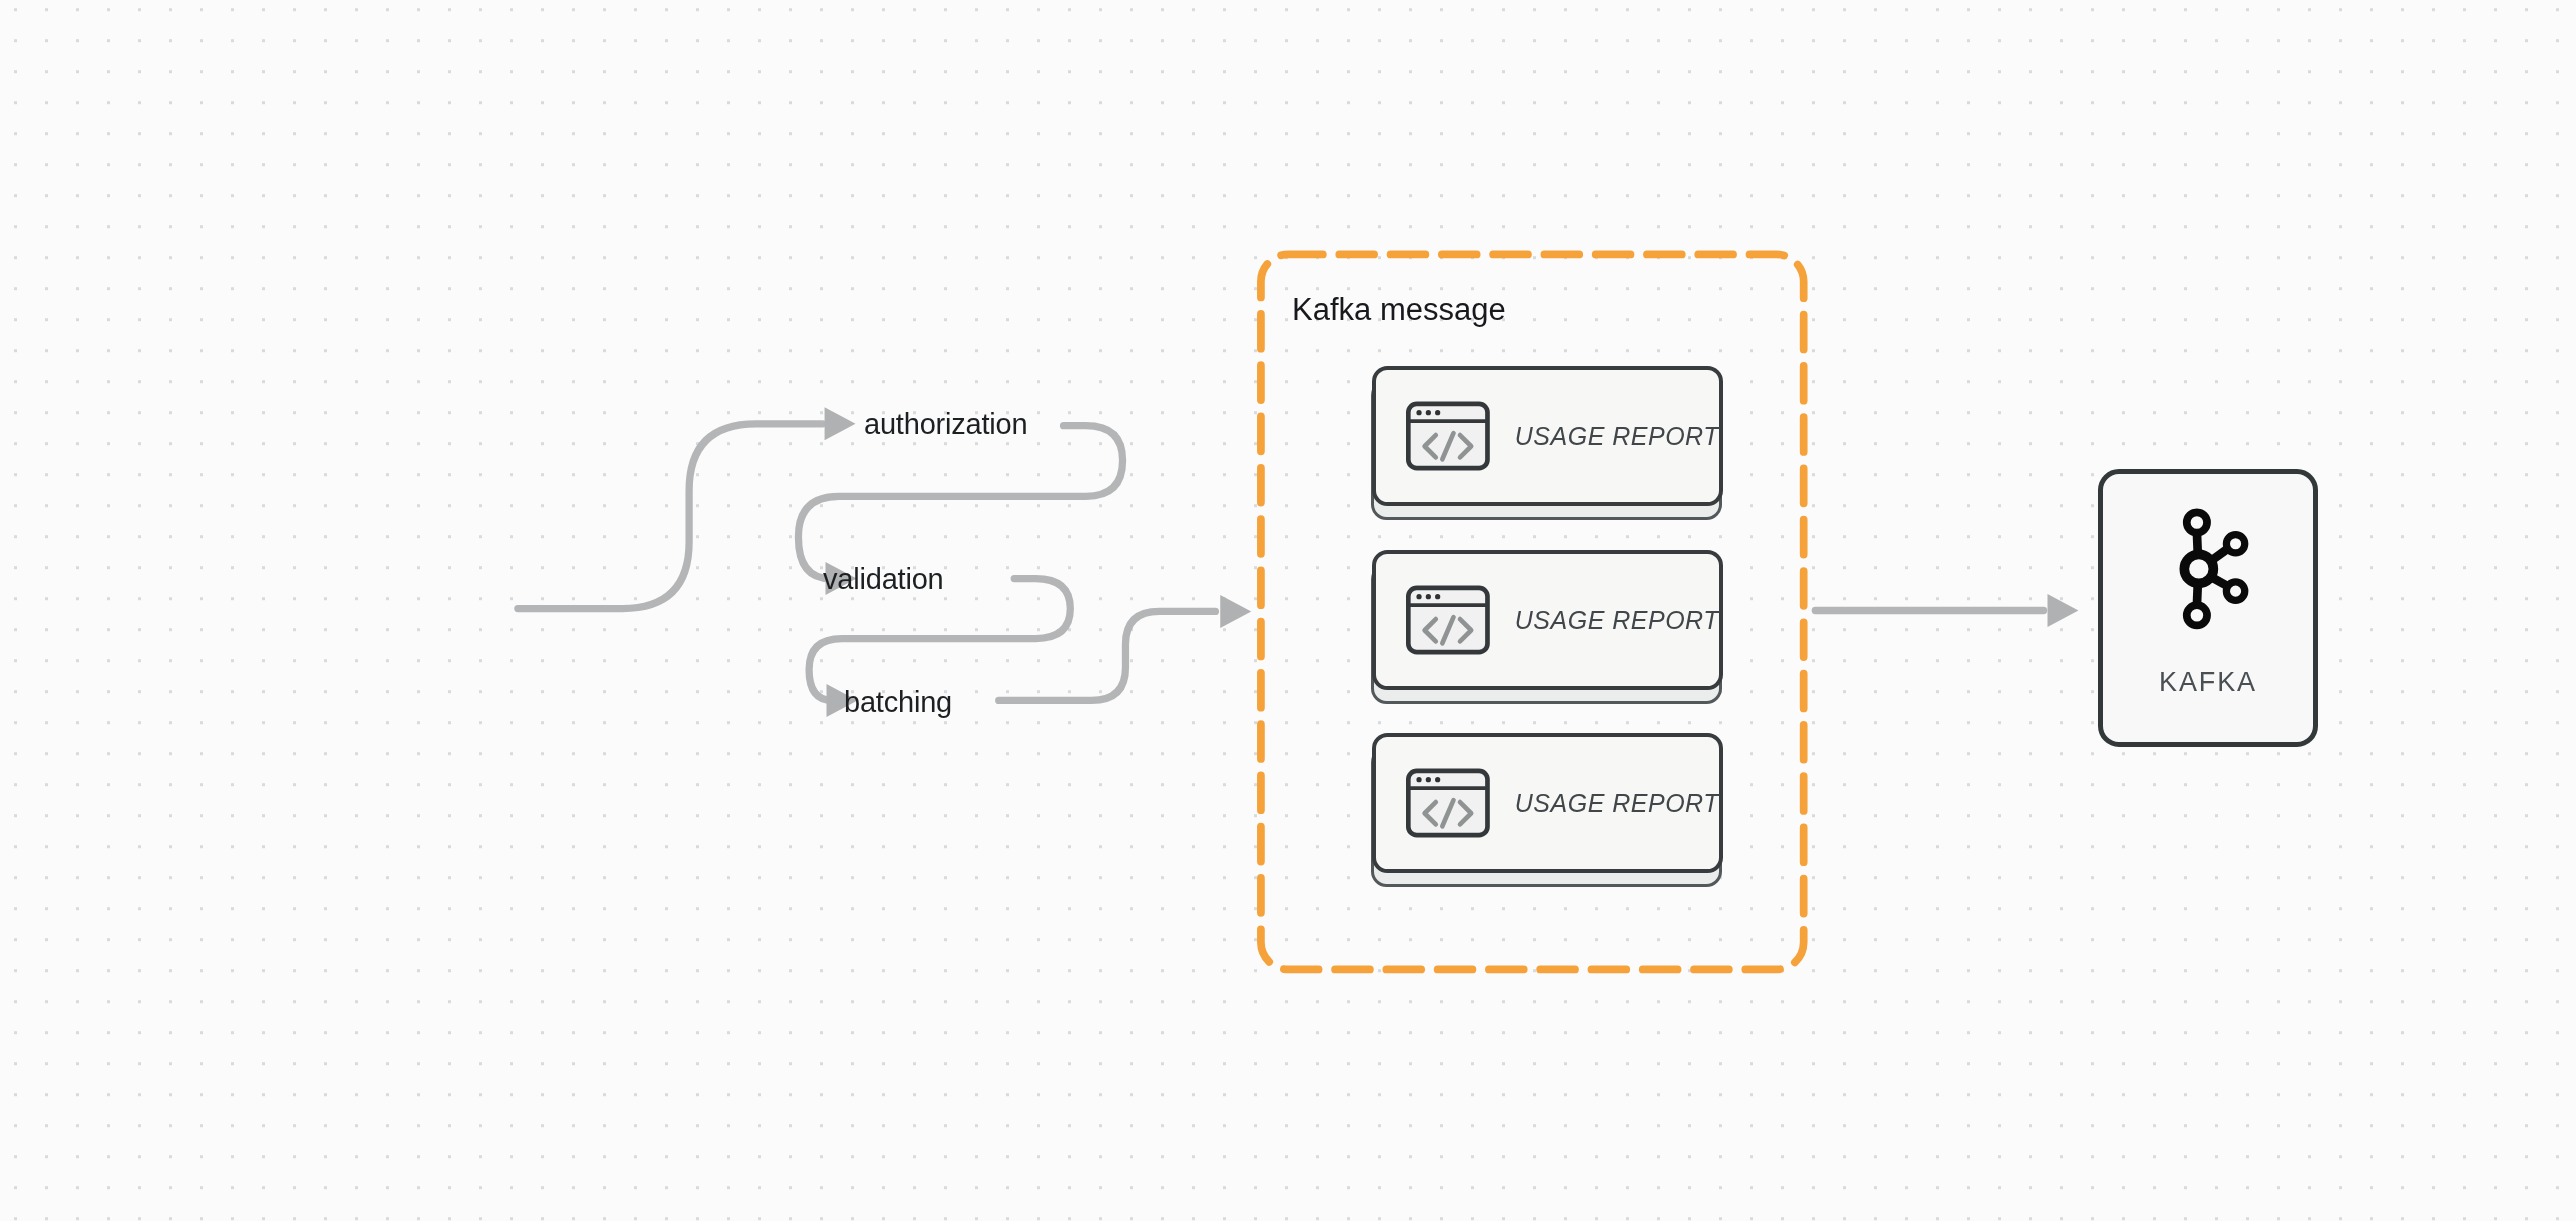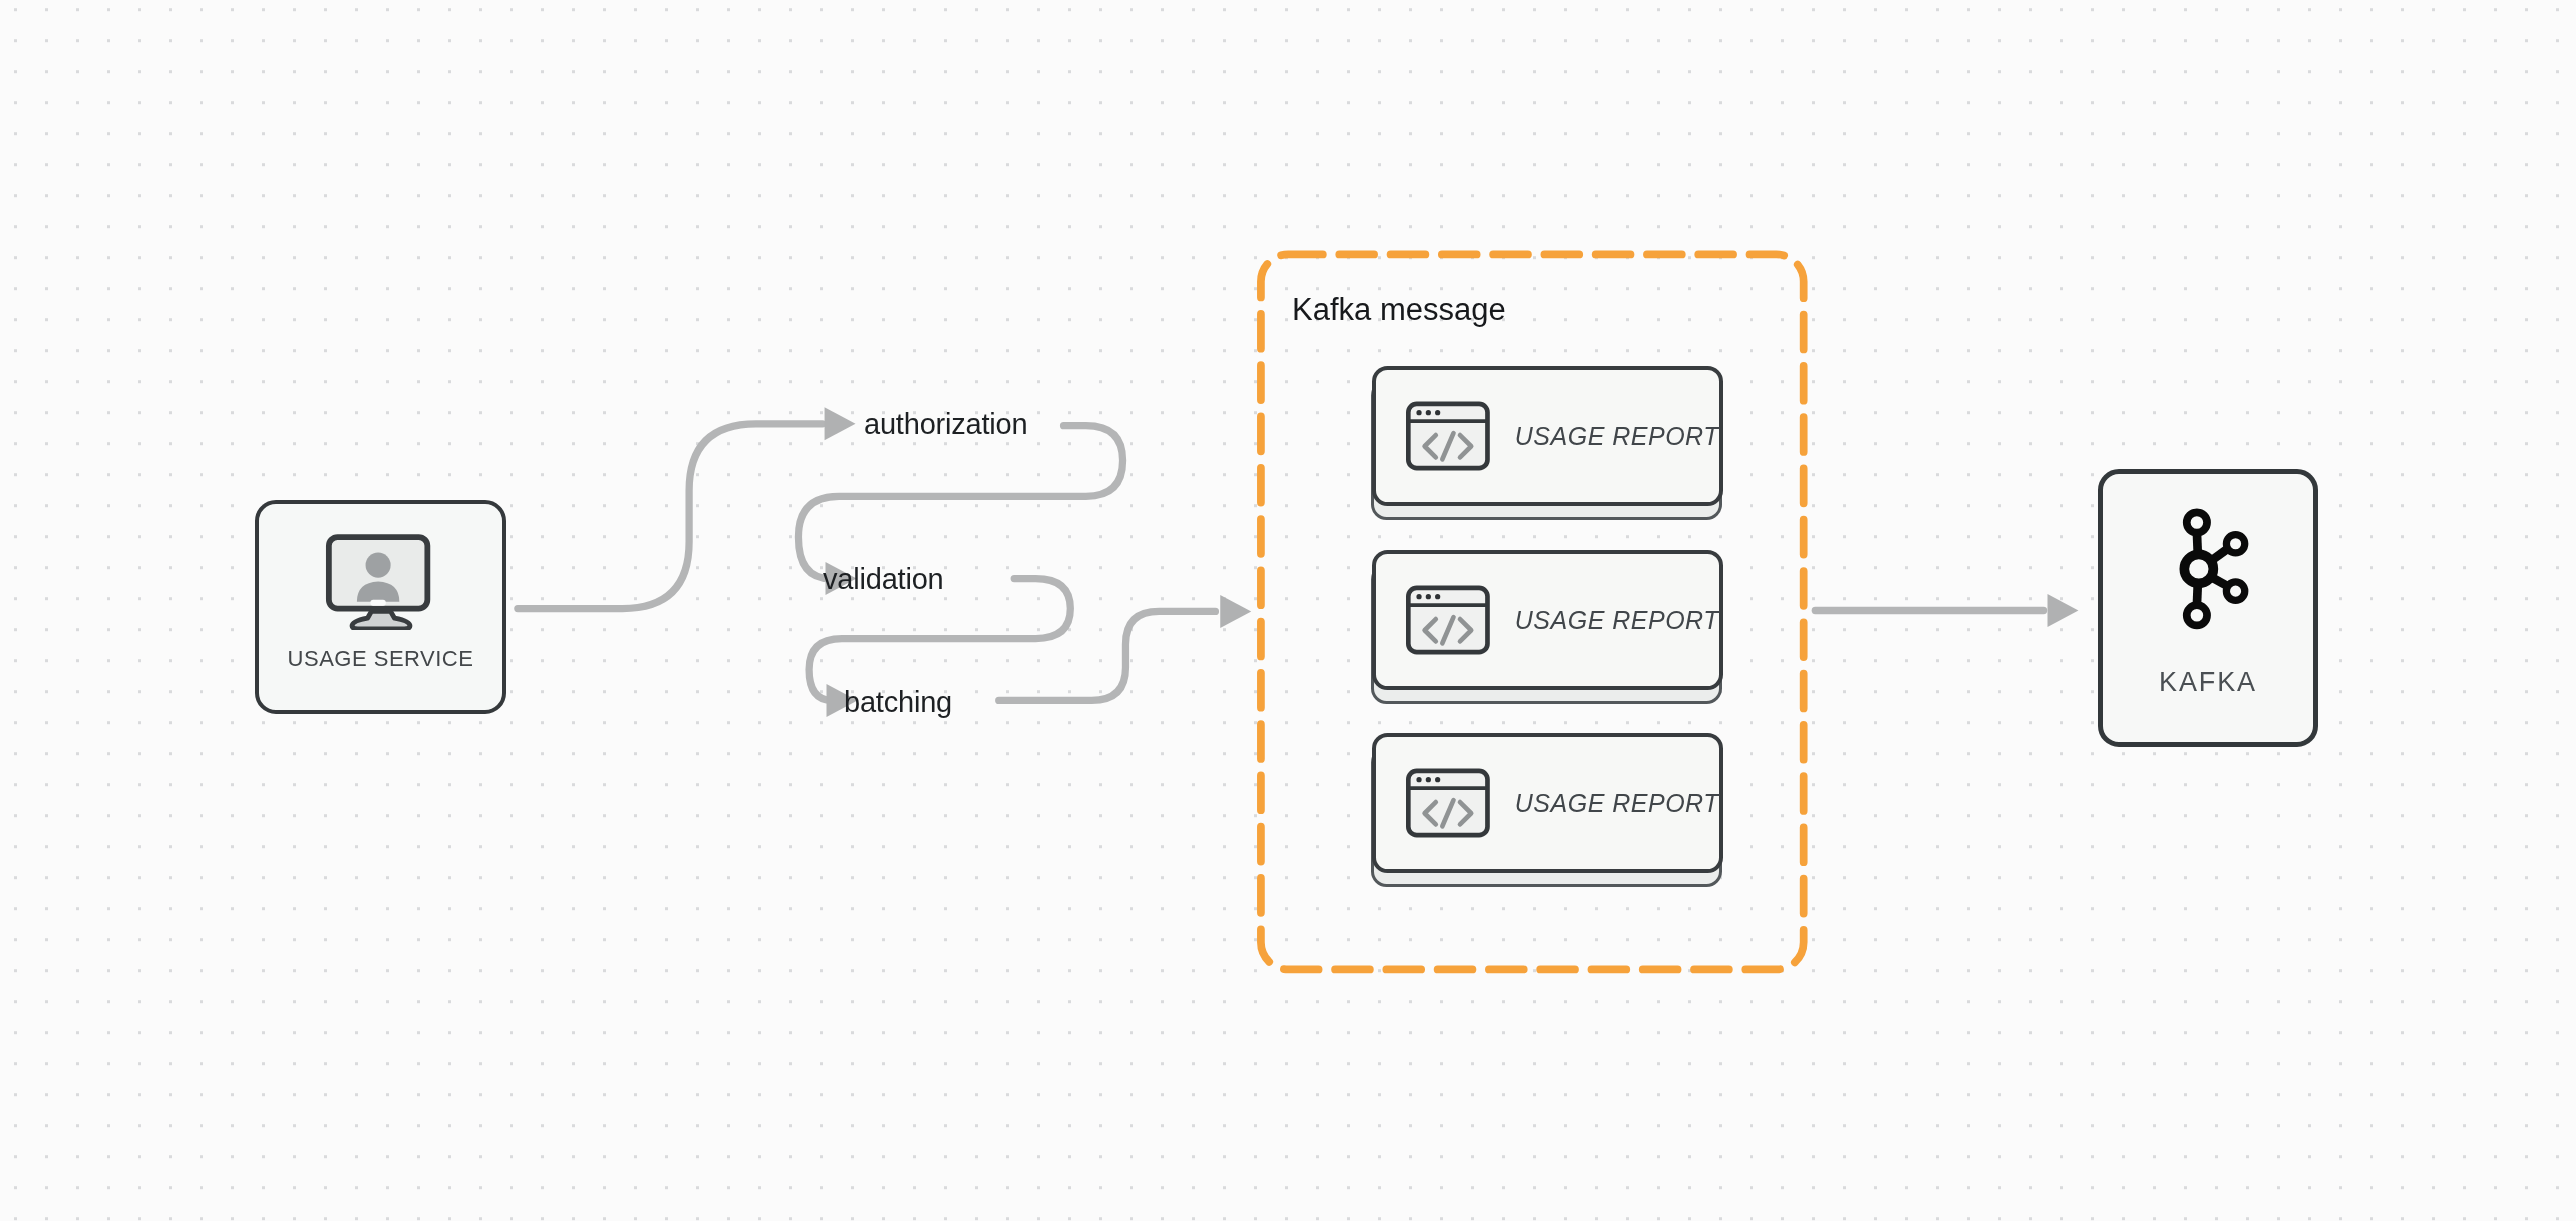--- a/index.html
+++ b/index.html
@@ -46,30 +46,20 @@
     <g fill="#b0b1b2" stroke="none">
       <polygon points="852,421 884,438 852,455"></polygon>
       <polygon points="853,581 885,598 853,615"></polygon>
       <polygon points="854,707 886,724 854,741"></polygon>
       <polygon points="1261,615 1293,632 1261,649"></polygon>
       <polygon points="2116,614 2148,631 2116,648"></polygon>
     </g>
     <rect x="1303" y="263" width="561" height="739" rx="28" fill="none" stroke="#f6a23b" stroke-width="8" stroke-dasharray="36 17" stroke-linecap="round"></rect>
   </svg>
 
-  <div class="node usage-node">
-    <svg width="112" height="97" viewBox="0 0 116 100">
-      <rect x="4" y="4" width="102" height="74" rx="9" fill="#e9ebea" stroke="#383c3f" stroke-width="6"></rect>
-      <path d="M33,71 Q33,51 55,50 Q77,51 77,71 Z" fill="#9ea1a3"></path>
-      <circle cx="55" cy="33" r="13" fill="#9ea1a3"></circle>
-      <rect x="47" y="69" width="16" height="6" rx="3" fill="#fbfcfc"></rect>
-      <path d="M48,81 L44,88 Q28,91 28,96 Q28,99 34,99 L82,99 Q88,99 88,96 Q88,91 72,88 L68,81 Z" fill="#cfd2d3" stroke="#383c3f" stroke-width="5" stroke-linejoin="round"></path>
-    </svg>
-    <span class="node-label">USAGE SERVICE</span>
-  </div>
 
   <span class="flow-label flow-auth">authorization</span>
   <span class="flow-label flow-valid">validation</span>
   <span class="flow-label flow-batch">batching</span>
 
   <div class="group">
     <span class="group-title">Kafka message</span>
 
     <div class="card card-top1">
       <div class="card-back"></div>

